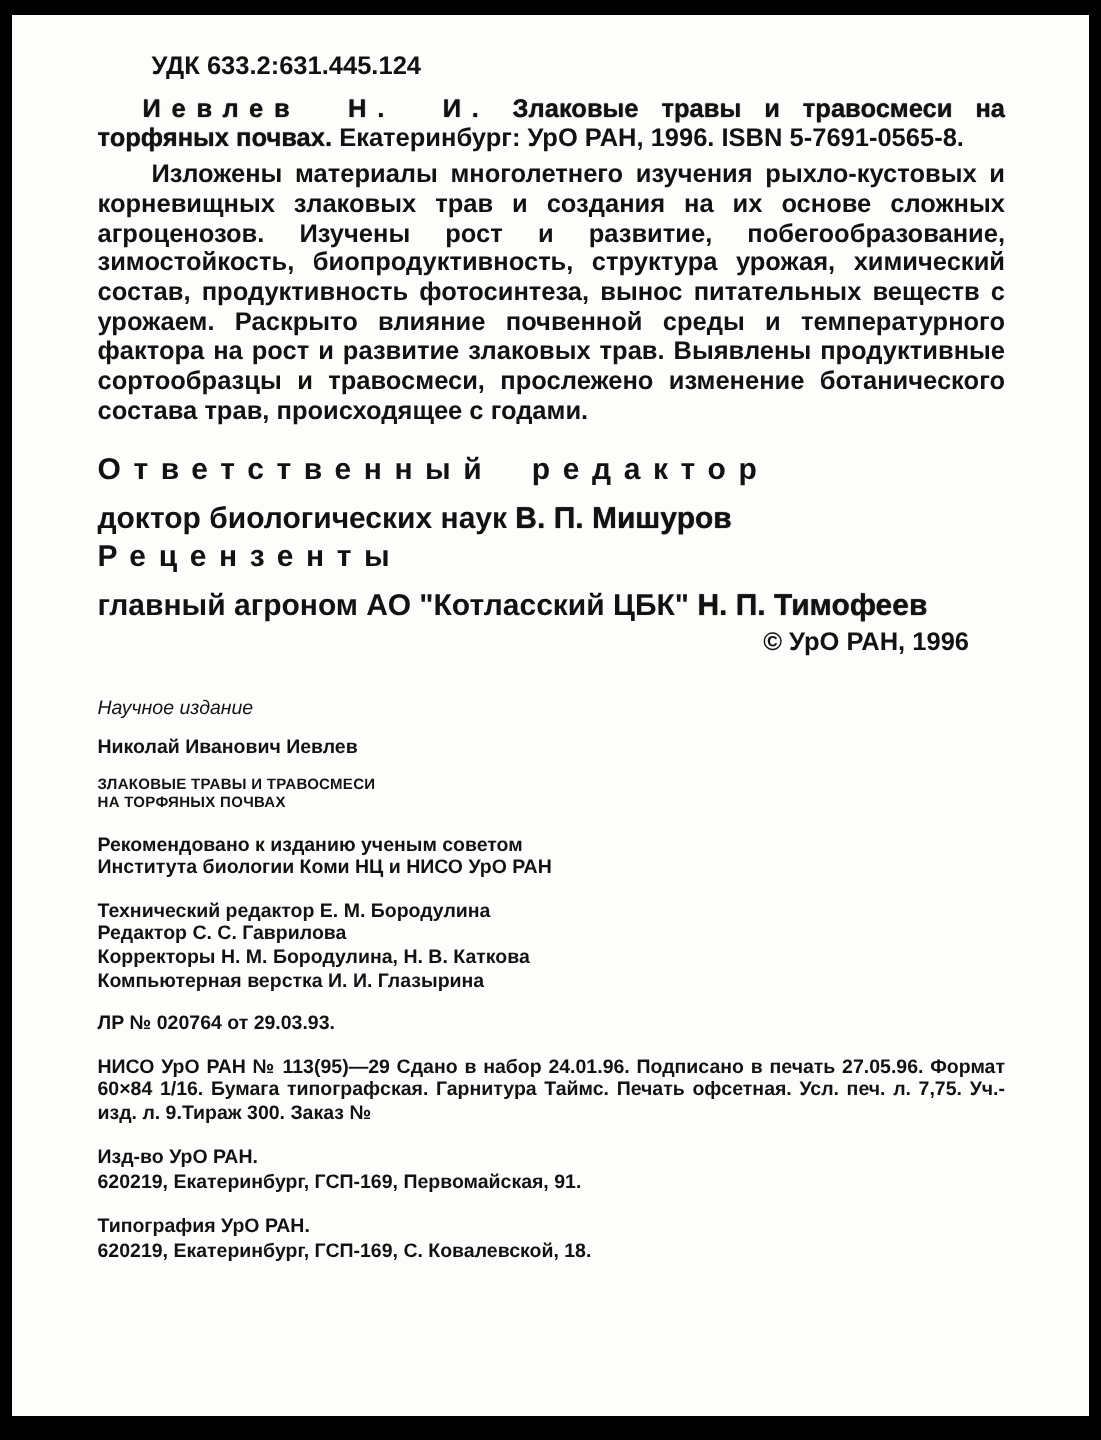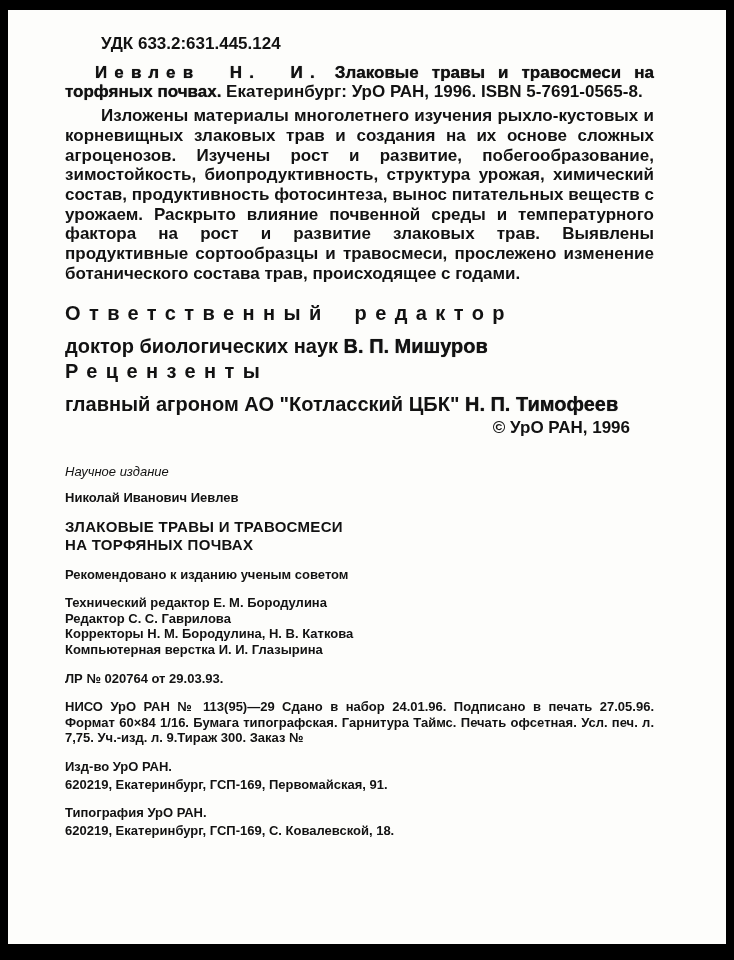--- a/index.html
+++ b/index.html
@@ -10,21 +10,21 @@
     font-family: "Liberation Sans", sans-serif;
   }
   .page {
     position: absolute;
     top: 10px; left: 8px; right: 8px; bottom: 16px;
     background: #fdfdfb;
     color: #121212;
     overflow: hidden;
   }
   .content {
-    padding: 24px 72px 0 57px;
+    padding: 24px 56px 0 57px;
   }
   
   .bib { font-size: 17px; line-height: 1.16; font-weight: 700; text-align: justify; }
   .udk { margin: 0 0 9px 36px; text-align: left; }
   .citation { margin: 0 0 4px 0; text-indent: 30px; }
   .abstract { margin: 0 0 18px 0; text-indent: 36px; }
   .strongx { text-shadow: 0 0 0.7px currentColor; }
   .spaced { letter-spacing: 0.42em; word-spacing: 0.55em; }
   
   .editors { font-size: 20px; font-weight: 700; line-height: 1.16; }
@@ -35,21 +35,21 @@
   .copyright {
     text-align: right;
     padding-right: 24px;
     font-size: 17px; font-weight: 700;
   }
   
   .colophon { margin-top: 26px; font-size: 13px; font-weight: 700; line-height: 1.2; }
   .col-group { margin-bottom: 13px; }
   .edition-type { font-style: italic; font-weight: 400; margin-bottom: 10px; }
   .author-full { margin-bottom: 12px; }
-  .book-title { font-size: 15px; letter-spacing: 0.02em; }
+  .book-title { font-size: 10px; letter-spacing: 0.02em; }
   .print-info { text-align: justify; }
   .tight { margin-bottom: 2px; }
 </style>
 </head>
 <body>
 
 <div class="page">
   <div class="content">
 
     <div class="bib udk">УДК 633.2:631.445.124</div>
@@ -76,20 +76,21 @@
 
       <div class="col-group author-full">Николай Иванович Иевлев</div>
 
       <div class="col-group">
         <div class="book-title">ЗЛАКОВЫЕ ТРАВЫ И ТРАВОСМЕСИ</div>
         <div class="book-title">НА ТОРФЯНЫХ ПОЧВАХ</div>
       </div>
 
       <div class="col-group">
         <div>Рекомендовано к изданию ученым советом</div>
+        <div>Института биологии Коми НЦ и НИСО УрО РАН</div>
       </div>
 
       <div class="col-group">
         <div>Технический редактор Е. М. Бородулина</div>
         <div>Редактор С. С. Гаврилова</div>
         <div>Корректоры Н. М. Бородулина, Н. В. Каткова</div>
         <div>Компьютерная верстка И. И. Глазырина</div>
       </div>
 
       <div class="col-group">ЛР № 020764 от 29.03.93.</div>

